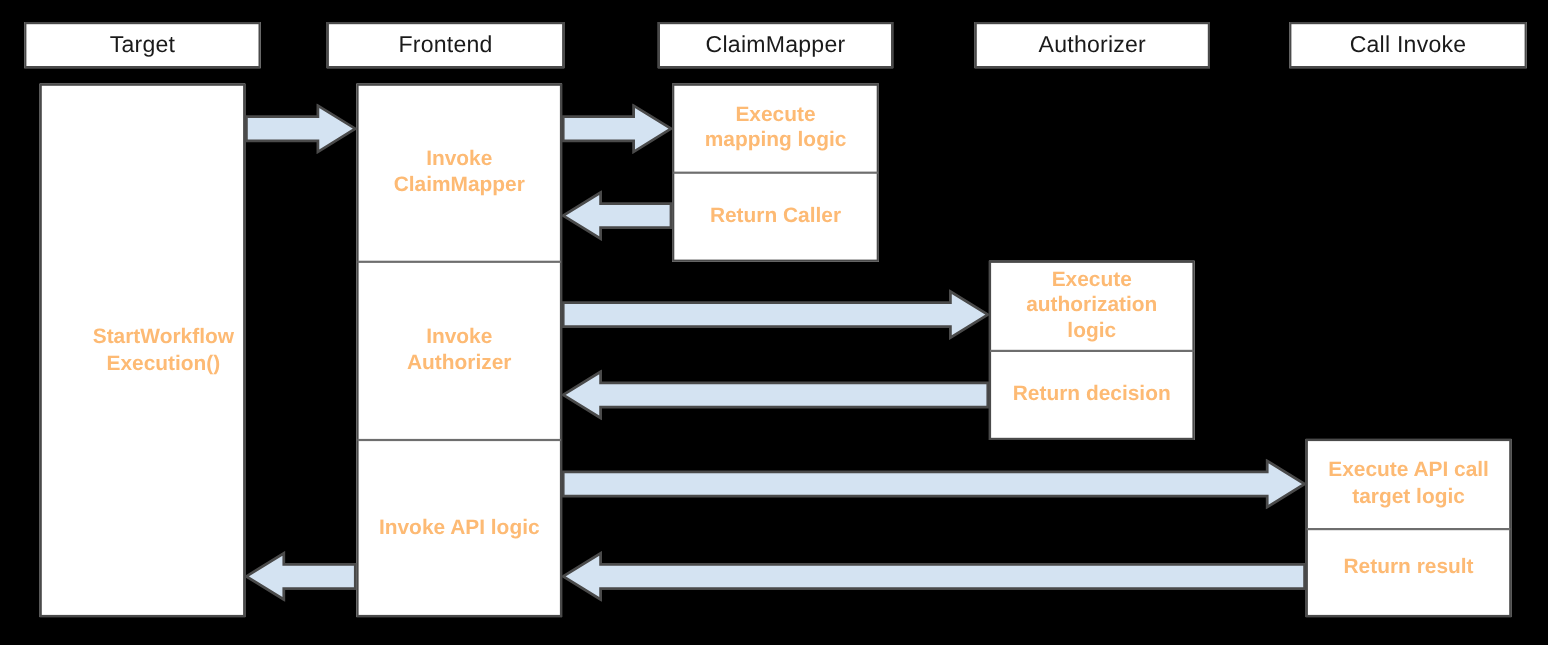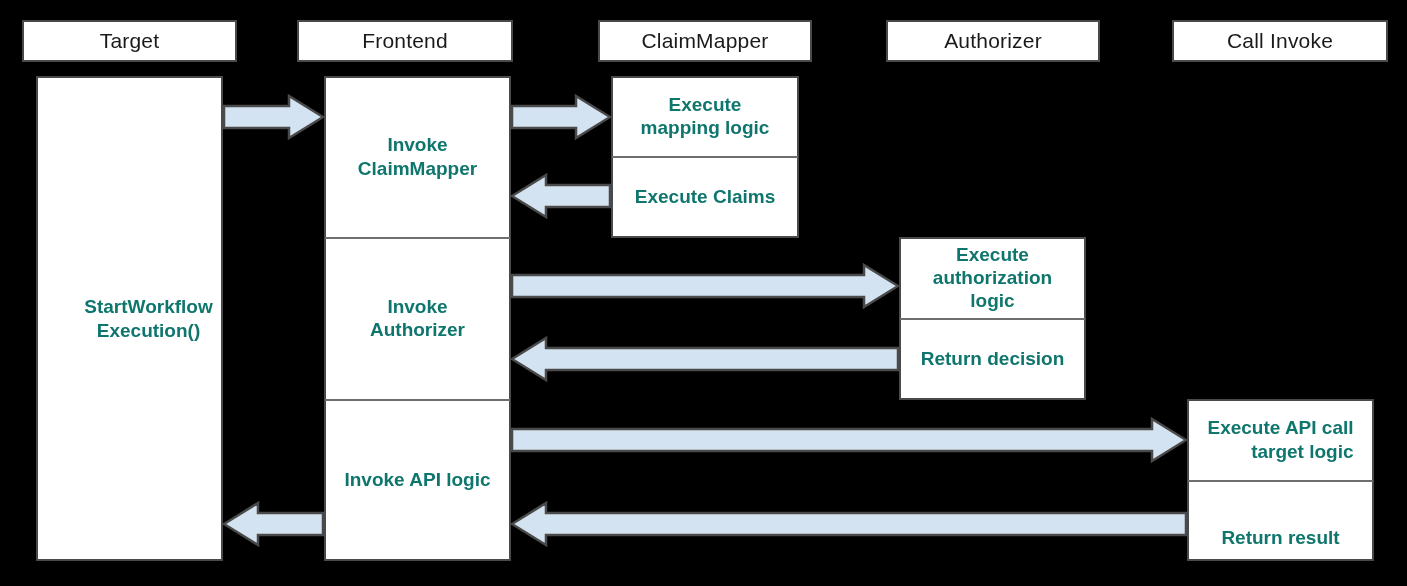--- a/index.html
+++ b/index.html
@@ -41,21 +41,21 @@
     background: #ffffff;
     border: 2px solid #4a4a4a;
   }
   .act-cell {
     position: absolute;
     box-sizing: border-box;
     display: flex;
     align-items: center;
     justify-content: center;
     text-align: center;
-    color: #0f766e;
+    color: #fdba74;
     font-size: 19px;
     font-weight: bold;
     line-height: 1.22;
     padding: 2px 8px;
     font-family: "Liberation Sans", sans-serif;
   }
   .cell-divider {
     position: absolute;
     height: 2px;
     background: #6e6e6e;
@@ -118,45 +118,45 @@
 
   <div class="activation" style="left:611px; top:76px; width:188px; height:162px;">
   </div>
   <div class="cell-divider" style="left:612px; top:156px; width:186px;"></div>
 
   <div class="act-cell" style="left:611px; top:76px; width:188px; height:80px;">
     <span style="white-space:pre-line;">Execute
 mapping logic</span>
   </div>
   <div class="act-cell" style="left:611px; top:156px; width:188px; height:82px;">
-    <span style="white-space:pre-line;">Execute Claims</span>
+    <span style="white-space:pre-line;">Return Caller</span>
   </div>
 
   <div class="activation" style="left:899px; top:237px; width:187px; height:163px;">
   </div>
   <div class="cell-divider" style="left:900px; top:318px; width:185px;"></div>
 
   <div class="act-cell" style="left:899px; top:237px; width:187px; height:81px;">
     <span style="white-space:pre-line;">Execute
 authorization
 logic</span>
   </div>
   <div class="act-cell" style="left:899px; top:318px; width:187px; height:82px;">
     <span style="white-space:pre-line;">Return decision</span>
   </div>
 
   <div class="activation" style="left:1187px; top:399px; width:187px; height:162px;">
   </div>
   <div class="cell-divider" style="left:1188px; top:480px; width:185px;"></div>
 
   <div class="act-cell" style="left:1187px; top:399px; width:187px; height:81px;">
-    <span style="white-space:pre-line;text-align:right;">Execute API call
+    <span style="white-space:pre-line;">Execute API call
 target logic</span>
   </div>
-  <div class="act-cell" style="left:1187px; top:480px; width:187px; height:71px;align-items:flex-end;">
+  <div class="act-cell" style="left:1187px; top:480px; width:187px; height:71px;">
     <span style="white-space:pre-line;">Return result</span>
   </div>
 
   <div class="arrow" style="left:223px; top:94px; width:101px; height:46px;">
     <svg width="101" height="46" viewBox="0 0 101 46">
       <polygon points="1,12 66,12 66,2 100,23 66,44 66,34 1,34" fill="#d4e3f2" stroke="#4a4a4a" stroke-width="2.5" stroke-linejoin="miter"></polygon>
     </svg>
   </div>
 
   <div class="arrow" style="left:511px; top:94px; width:100px; height:46px;">

